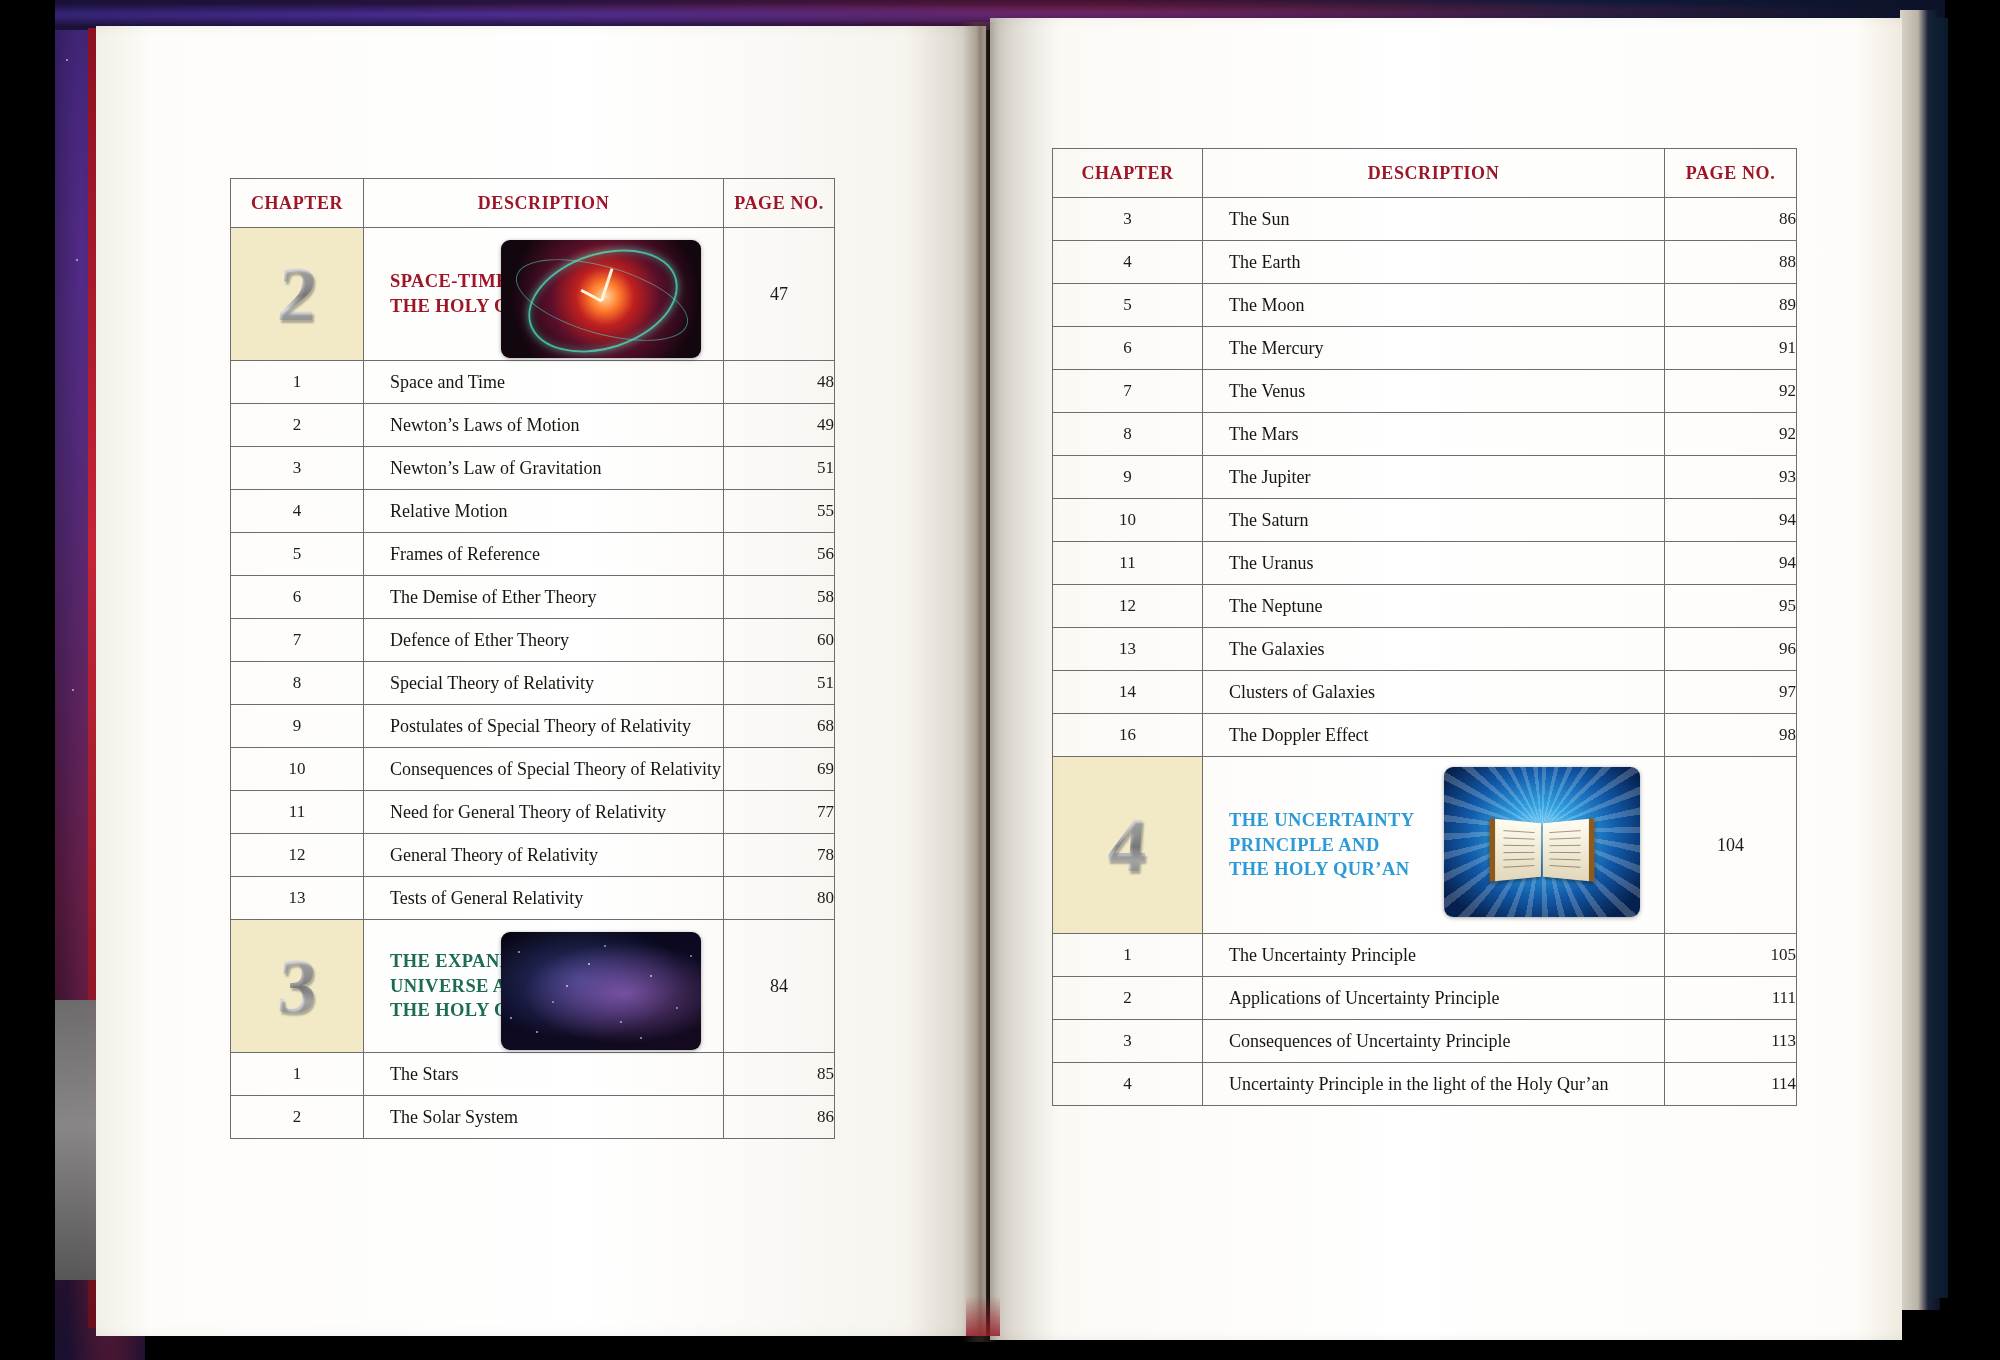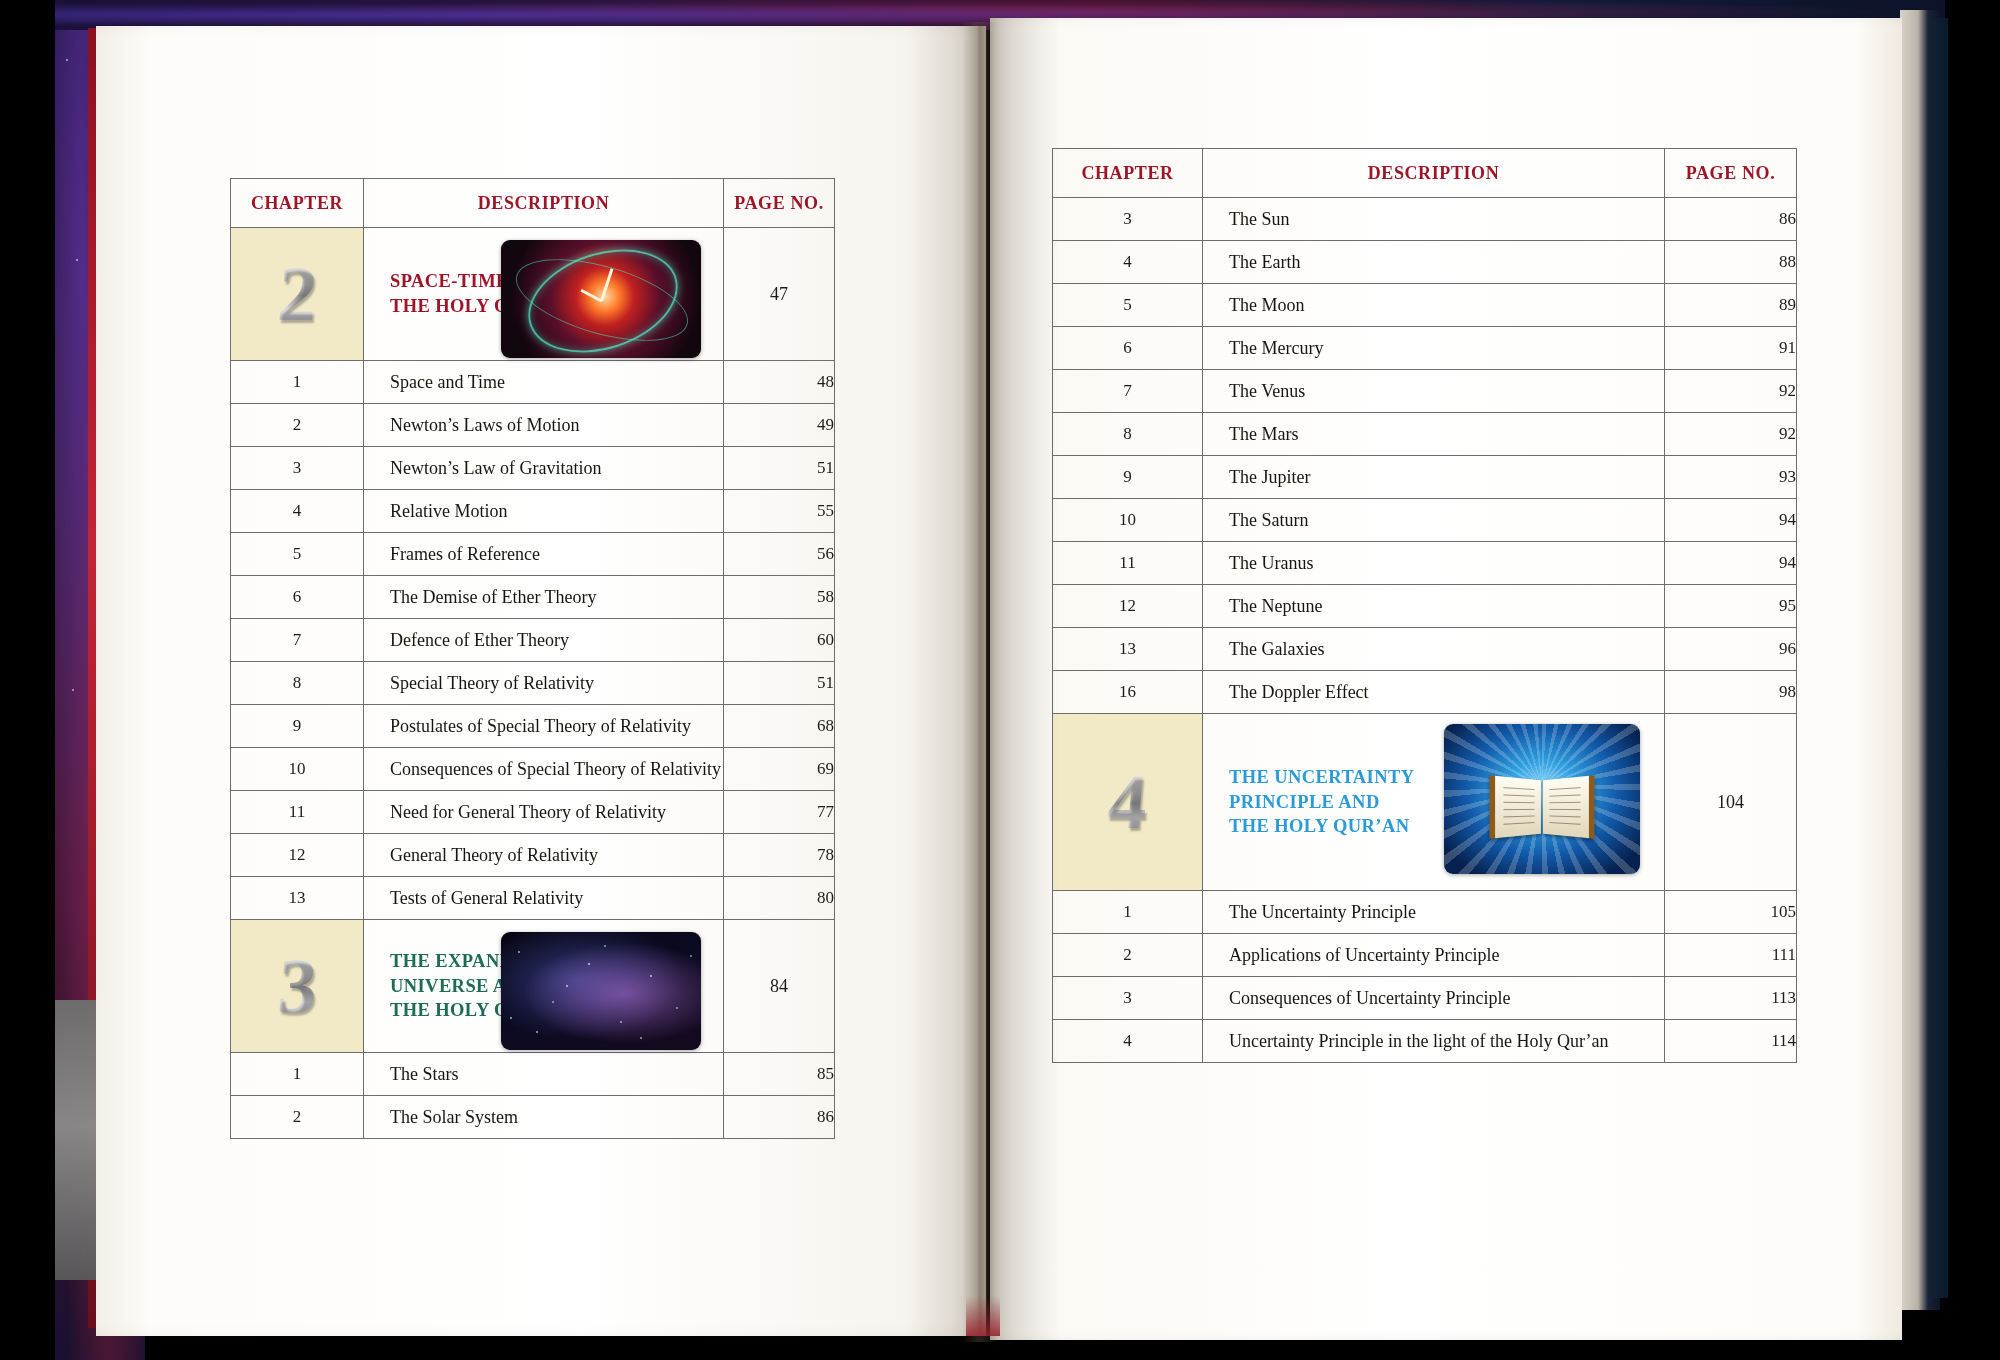--- a/index.html
+++ b/index.html
@@ -501,20 +501,25 @@
         </tr>
         <tr>
           <td class="num">12</td>
           <td class="desc">The Neptune</td>
           <td class="pg">95</td>
         </tr>
         <tr>
           <td class="num">13</td>
           <td class="desc">The Galaxies</td>
           <td class="pg">96</td>
+        </tr>
+        <tr>
+          <td class="num">14</td>
+          <td class="desc">Clusters of Galaxies</td>
+          <td class="pg">97</td>
         </tr>
         <tr>
           <td class="num">16</td>
           <td class="desc">The Doppler Effect</td>
           <td class="pg">98</td>
         </tr>
 
         <tr>
           <td class="chapnum-cell">
             <span class="chapnum">4</span>

